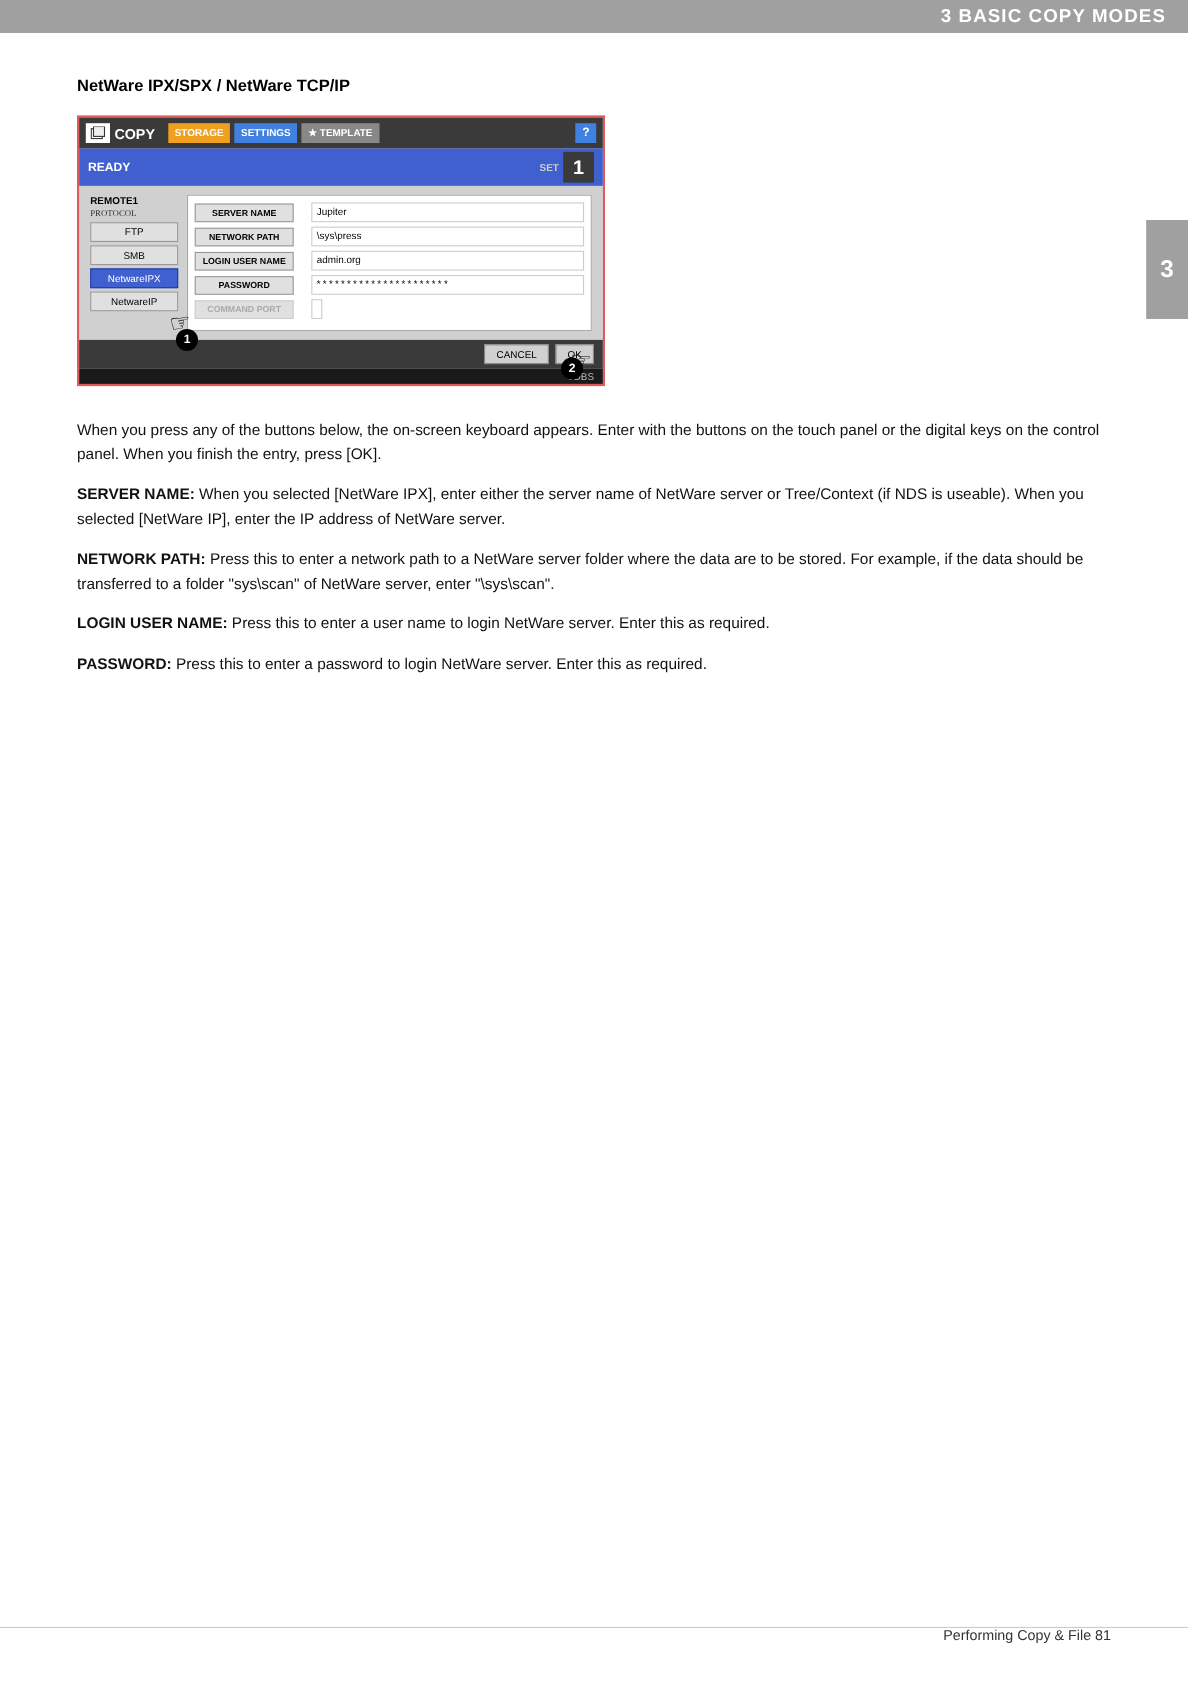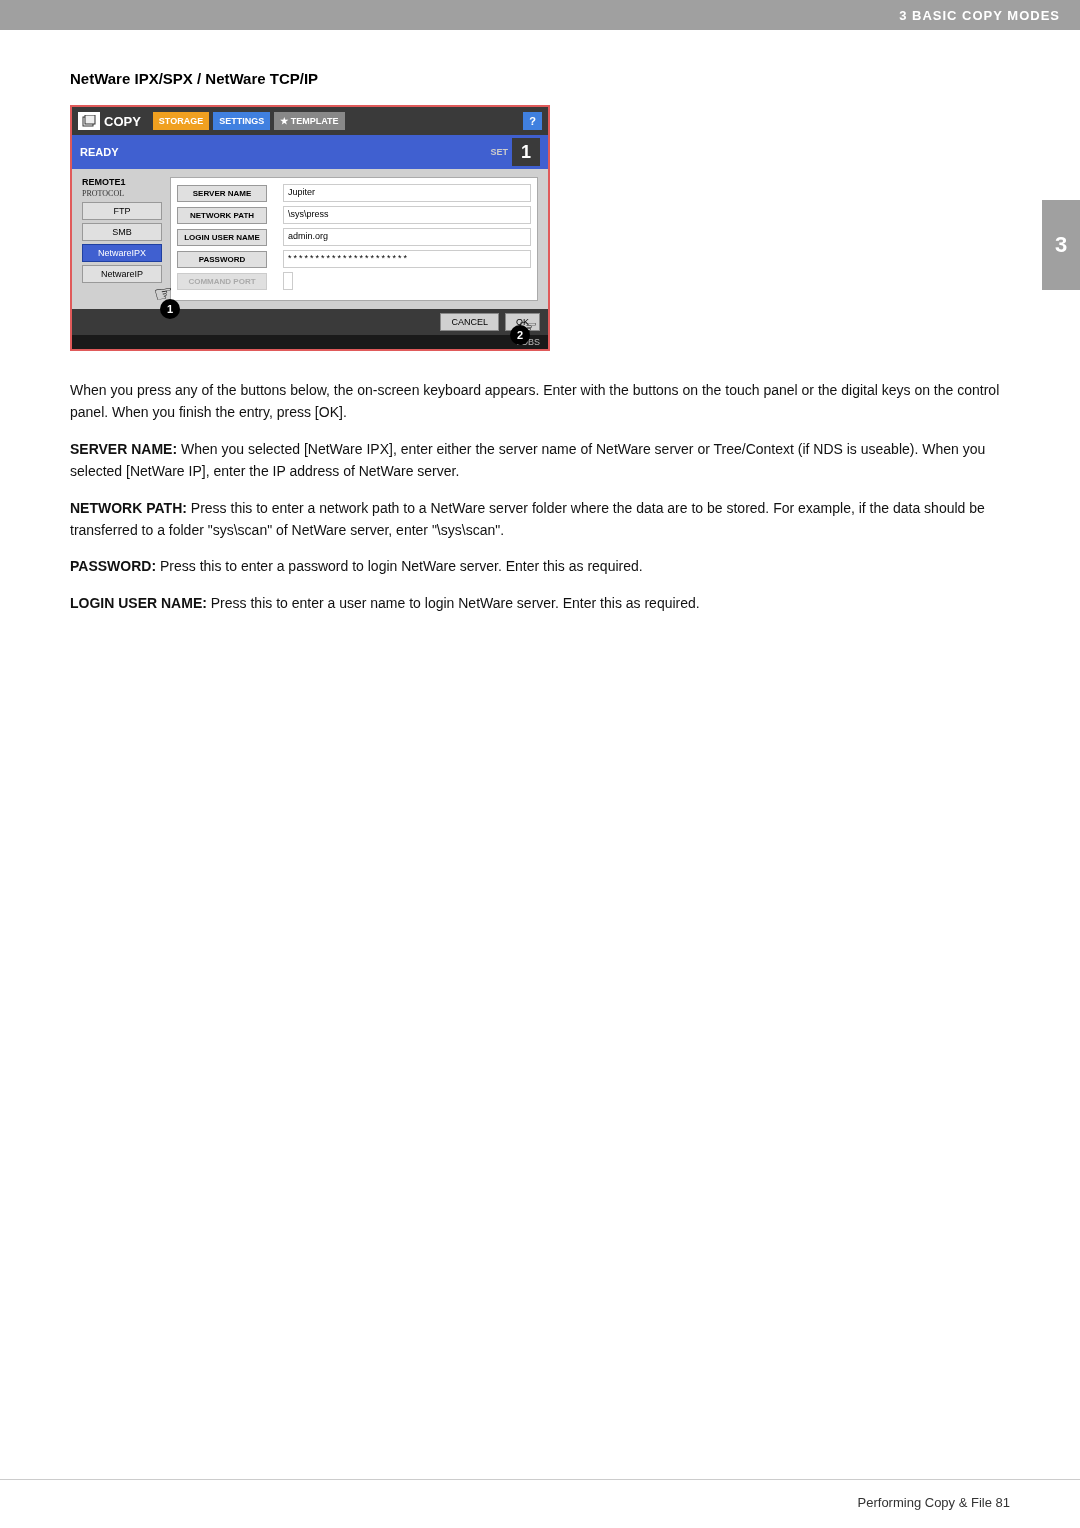--- a/index.html
+++ b/index.html
@@ -17,21 +17,21 @@
     .top-bar {
       background: #a0a0a0;
       height: 30px;
       display: flex;
       align-items: center;
       justify-content: flex-end;
       padding-right: 20px;
     }
     .top-bar-text {
       color: #fff;
-      font-size: 13px;
+      font-size: 17px;
       font-weight: bold;
       letter-spacing: 1px;
     }
 
     
     .chapter-tab {
       position: absolute;
       right: 0;
       top: 200px;
       width: 38px;
@@ -315,21 +315,21 @@
     .bottom-rule {
       position: absolute;
       bottom: 48px;
       left: 0;
       right: 0;
       border: none;
       border-top: 1px solid #ccc;
     }
     .footer {
       position: absolute;
-      bottom: 18px;
+      bottom: 34px;
       left: 70px;
       right: 70px;
       display: flex;
       justify-content: flex-end;
       align-items: flex-end;
     }
     .footer-text {
       font-size: 13px;
       color: #333;
     }
@@ -447,25 +447,25 @@
 
   <p class="body-text">
     <span class="body-text-bold">SERVER NAME:</span><span> When you selected [NetWare IPX], enter either the server name of NetWare server or Tree/Context (if NDS is useable). When you selected [NetWare IP], enter the IP address of NetWare server.</span>
   </p>
 
   <p class="body-text">
     <span class="body-text-bold">NETWORK PATH:</span><span> Press this to enter a network path to a NetWare server folder where the data are to be stored. For example, if the data should be transferred to a folder "sys\scan" of NetWare server, enter "\sys\scan".</span>
   </p>
 
   <p class="body-text">
+    <span class="body-text-bold">LOGIN USER NAME:</span><span> Press this to enter a user name to login NetWare server. Enter this as required.</span>
+  </p>
+
+  <p class="body-text">
     <span class="body-text-bold">PASSWORD:</span><span> Press this to enter a password to login NetWare server. Enter this as required.</span>
-  </p>
-
-  <p class="body-text">
-    <span class="body-text-bold">LOGIN USER NAME:</span><span> Press this to enter a user name to login NetWare server. Enter this as required.</span>
   </p>
 
 </div>
 
 <hr class="bottom-rule">
 <div class="footer">
   <span class="footer-text">Performing Copy &amp; File   81</span>
 </div>
 
 </body></html>

